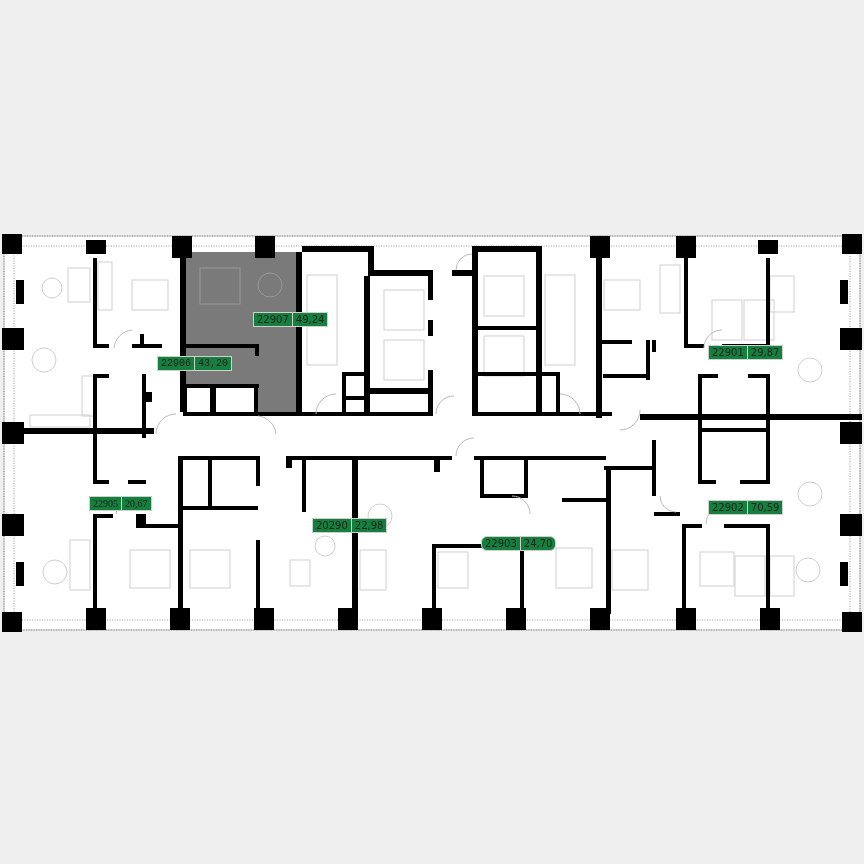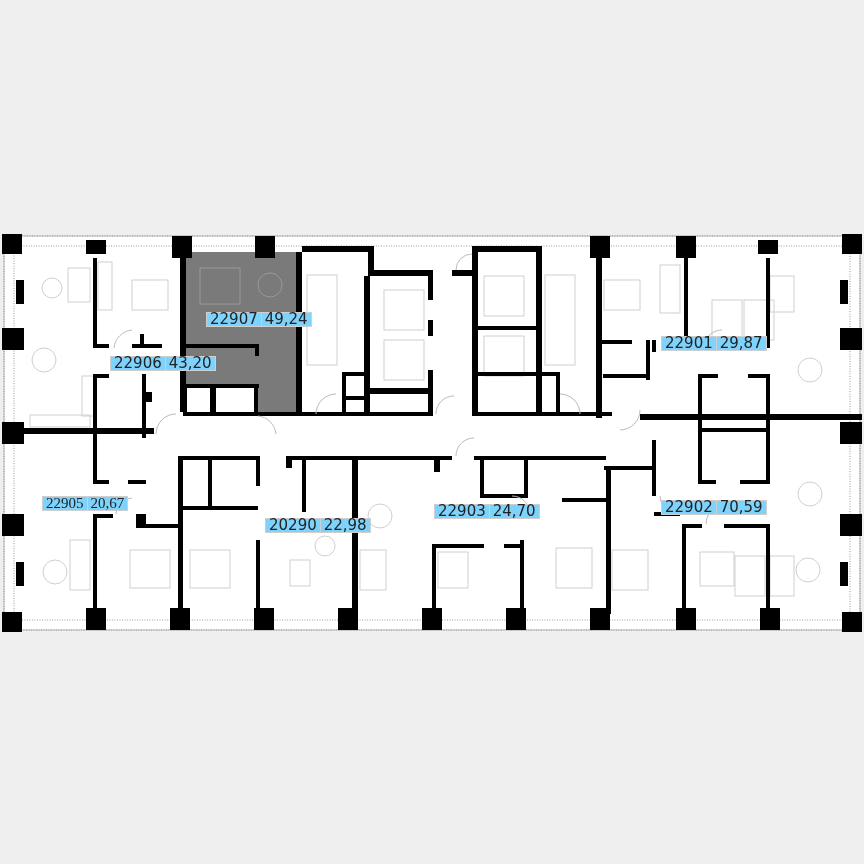--- a/index.html
+++ b/index.html
@@ -1,18 +1,18 @@
 <!DOCTYPE html>
 <html><head>
 <meta charset="utf-8">
 <style>
   html, body { margin: 0; padding: 0; }
   body { width: 864px; height: 864px; background: #efefef; position: relative; overflow: hidden; font-family: "DejaVu Sans", sans-serif; }
   #plan { position: absolute; left: 0; top: 0; width: 864px; height: 864px; }
-  .label { position: absolute; display: flex; background: #7dd3fc; border: 1px solid #cfcfcf; font-size: 15px; line-height: 13px; color: #222; font-family: "DejaVu Sans", sans-serif; cursor: pointer; }
+  .label { position: absolute; display: flex; background: #15803d; border: 1px solid #cfcfcf; font-size: 10px; line-height: 13px; color: #222; font-family: "DejaVu Sans", sans-serif; cursor: pointer; margin-left: 47px; }
   .label span { padding: 0 3px; }
   .label .num { border-right: 1px solid #cfcfcf; }
 </style>
 </head>
 <body>
 
 <svg id="plan" viewBox="0 0 864 864" xmlns="http://www.w3.org/2000/svg">
 
   <rect x="4" y="236" width="856" height="394" fill="#ffffff" stroke="#bbb" stroke-width="1"></rect>
 
@@ -216,36 +216,36 @@
       <path d="M660 496 A16 16 0 0 0 676 512"></path>
     <path d="M704 348 A18 18 0 0 1 722 330"></path>
       <path d="M706 524 A18 18 0 0 1 724 506"></path>
   </g>
 </svg>
 
 <div class="label" style="left:206px; top:312px;">
   <span class="num">22907</span>
   <span>49,24</span>
 </div>
-<div class="label" style="left:110px; top:356px;">
+<div class="label" style="left:110px; top:356px;font-family:Liberation Mono, monospace;">
   <span class="num">22906</span>
   <span>43,20</span>
 </div>
 <div class="label" style="left:42px; top:496px;font-family:Liberation Serif, serif;">
   <span class="num">22905</span>
   <span>20,67</span>
 </div>
 <div class="label" style="left:265px; top:518px;">
   <span class="num">20290</span>
   <span>22,98</span>
 </div>
-<div class="label" style="left:434px; top:504px;">
+<div class="label" style="left:434px; top:536px;border-radius:6px;">
   <span class="num">22903</span>
   <span>24,70</span>
 </div>
 <div class="label" style="left:661px; top:500px;text-align:center;">
   <span class="num">22902</span>
   <span>70,59</span>
 </div>
-<div class="label" style="left:661px; top:336px;">
+<div class="label" style="left:661px; top:345px;">
   <span class="num">22901</span>
   <span>29,87</span>
 </div>
 
 </body></html>

